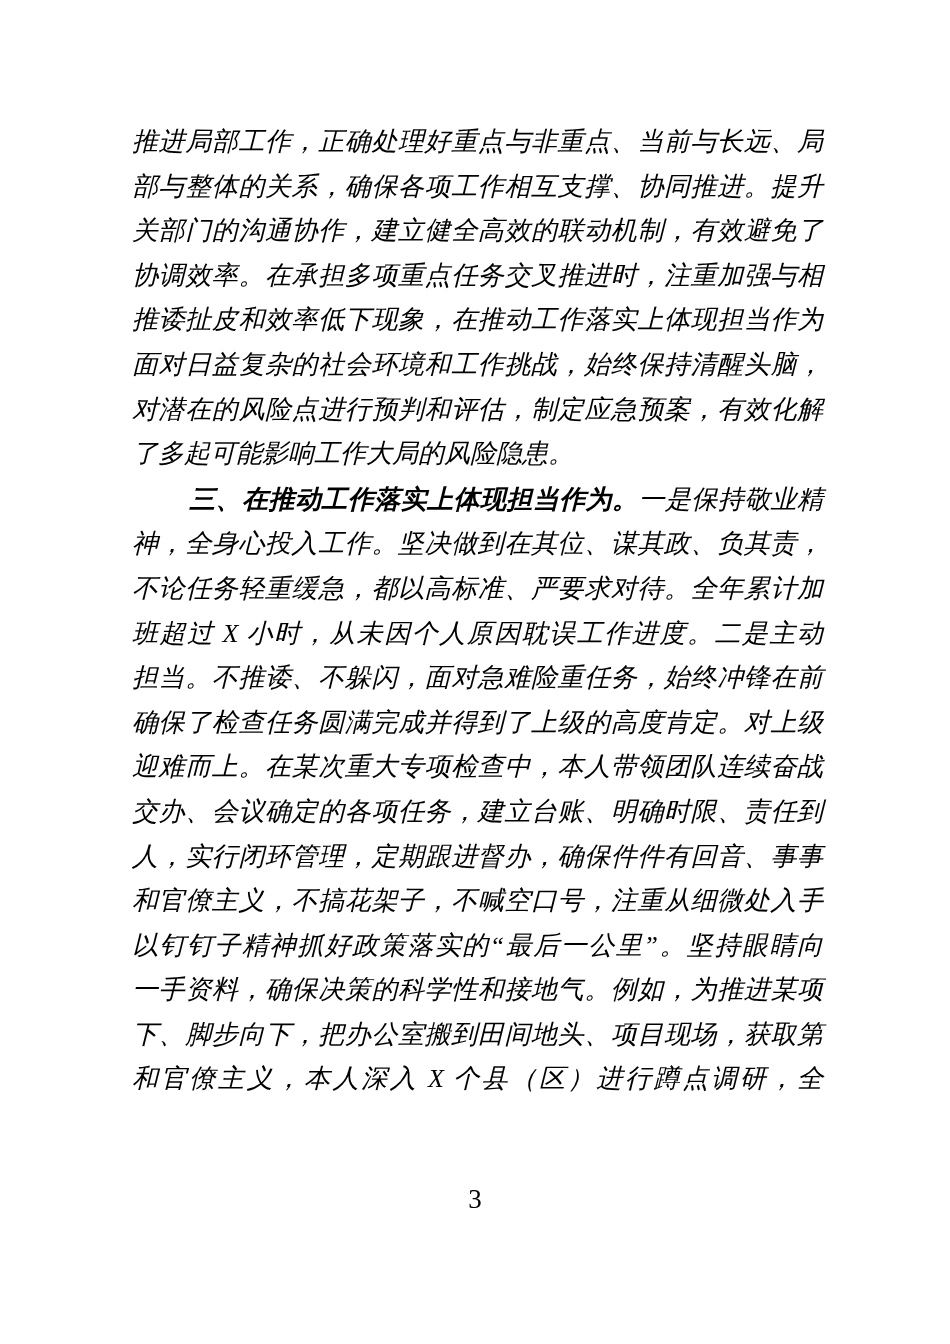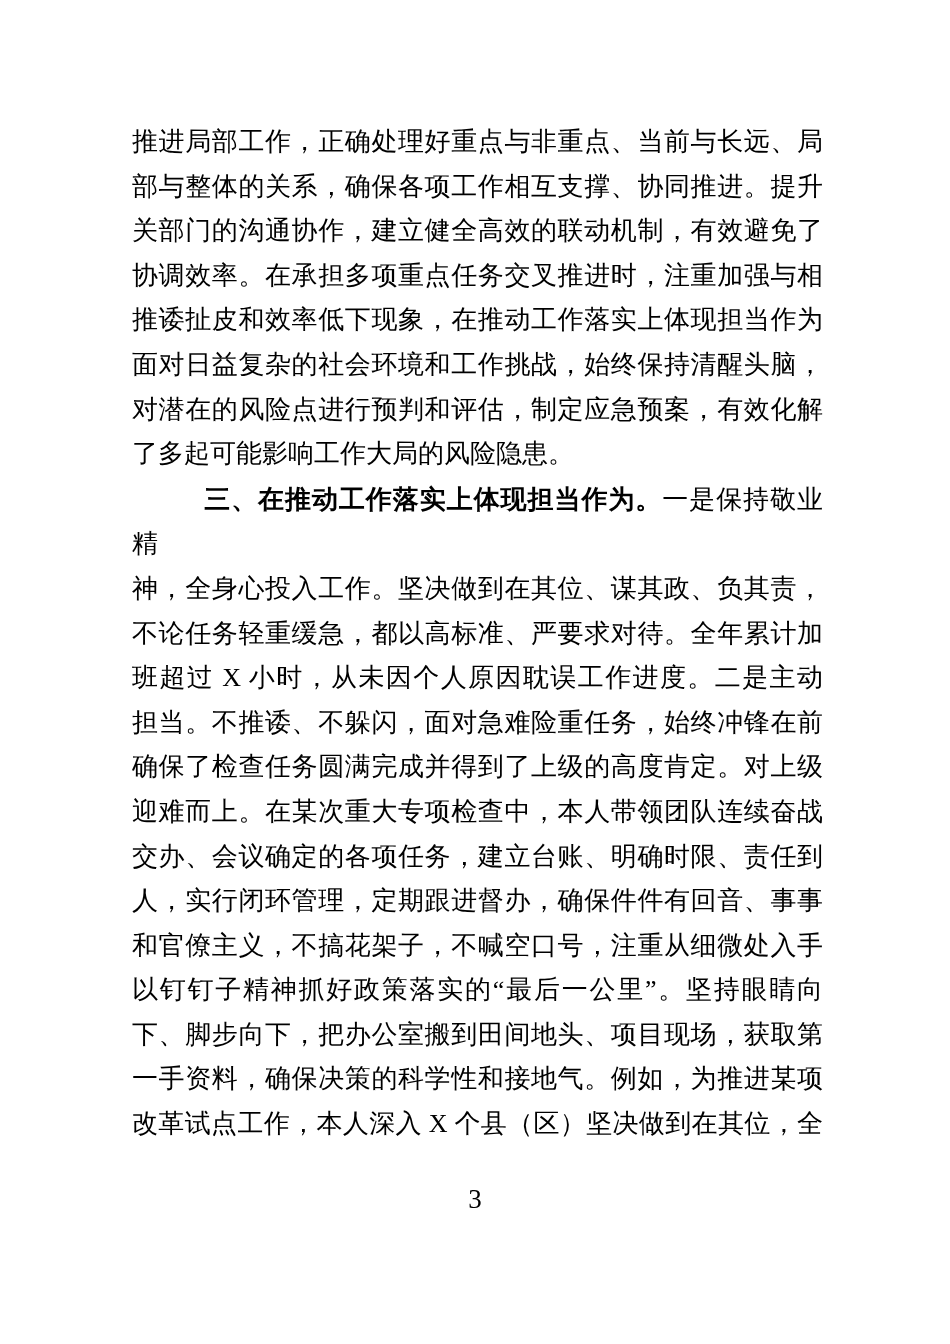--- a/index.html
+++ b/index.html
@@ -18,31 +18,31 @@
     top: 120px;
     width: 691px;
     font-size: 26px;
     line-height: 44.6px;
   }
   .para { margin: 0; padding: 0; }
   .line {
     text-align: justify;
     text-align-last: justify;
     white-space: normal;
+    font-style: italic;
   }
   .line.para-last {
     text-align-last: left;
   }
   .line.indent {
     text-indent: 2.2em;
   }
   .heading-bold {
     font-weight: bold;
     font-family: "Liberation Sans", "DejaVu Sans", sans-serif;
-    margin-left: 15px;
   }
   .page-number {
     position: absolute;
     top: 1184px;
     left: 0;
     width: 950px;
     text-align: center;
     font-size: 27px;
     font-family: "Liberation Serif", "DejaVu Serif", serif;
   }
@@ -71,21 +71,21 @@
       <div class="line">神，全身心投入工作。坚决做到在其位、谋其政、负其责，</div>
       <div class="line">不论任务轻重缓急，都以高标准、严要求对待。全年累计加</div>
       <div class="line">班超过 X 小时，从未因个人原因耽误工作进度。二是主动</div>
       <div class="line">担当。不推诿、不躲闪，面对急难险重任务，始终冲锋在前</div>
       <div class="line">确保了检查任务圆满完成并得到了上级的高度肯定。对上级</div>
       <div class="line">迎难而上。在某次重大专项检查中，本人带领团队连续奋战</div>
       <div class="line">交办、会议确定的各项任务，建立台账、明确时限、责任到</div>
       <div class="line">人，实行闭环管理，定期跟进督办，确保件件有回音、事事</div>
       <div class="line">和官僚主义，不搞花架子，不喊空口号，注重从细微处入手</div>
       <div class="line">以钉钉子精神抓好政策落实的“最后一公里”。坚持眼睛向</div>
+      <div class="line">一手资料，确保决策的科学性和接地气。例如，为推进某项</div>
       <div class="line">下、脚步向下，把办公室搬到田间地头、项目现场，获取第</div>
-      <div class="line">一手资料，确保决策的科学性和接地气。例如，为推进某项</div>
-      <div class="line">改革试点工作，本人深入 X 个县（区）坚决做到在其位，全</div>
+      <div class="line">和官僚主义，本人深入 X 个县（区）进行蹲点调研，全</div>
     </div>
 
   </div>
 
   <div class="page-number">3</div>
 </div>
 
 </body></html>

